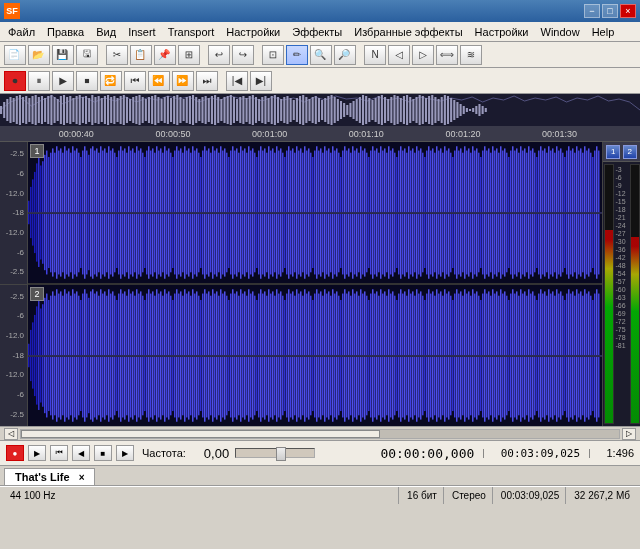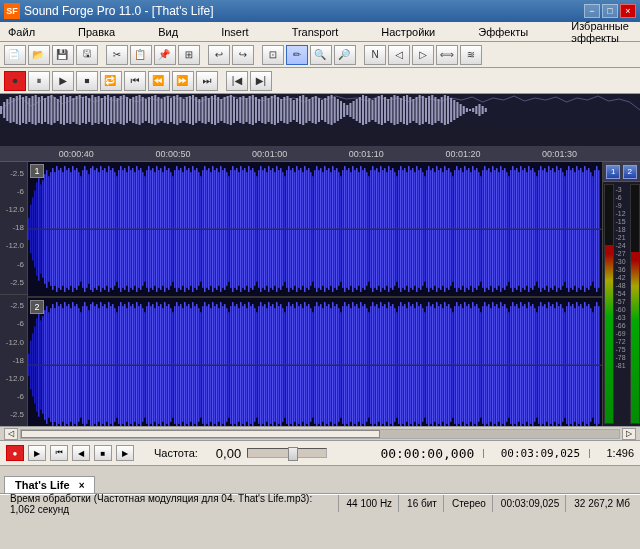--- a/index.html
+++ b/index.html
@@ -31,21 +31,20 @@
     #title-bar .win-btn.close { background: #cc0000; }
 
     
     #menu-bar {
       background: #f0ece4;
       height: 20px;
       display: flex;
       align-items: center;
       border-bottom: 1px solid #999;
       padding: 0 2px;
-      gap: 31px;
     }
     .menu-item {
       padding: 2px 6px;
       font-size: 11px;
       cursor: pointer;
       color: #000;
       height: 100%;
       display: flex;
       align-items: center;
     }
@@ -98,21 +97,20 @@
     #time-ruler {
       height: 16px;
       background: #3a3a4a;
       border-bottom: 1px solid #555;
       display: flex;
       align-items: center;
       padding: 0 4px;
       color: #ccc;
       font-size: 9px;
       position: relative;
-      margin-top: 20px;
     }
 
     #channel1 {
       flex: 1;
       background: #0d0d2b;
       position: relative;
       border-bottom: 1px solid #444;
     }
     #channel2 {
       flex: 1;
@@ -135,35 +133,35 @@
       width: 18px;
       height: 16px;
       border: 1px solid #999;
       background: linear-gradient(to bottom, #fff, #ddd);
       cursor: pointer;
       display: flex;
       align-items: center;
       justify-content: center;
       font-size: 8px;
     }
-    #freq-label { font-size: 11px; color: #000; margin-left: 16px; }
+    #freq-label { font-size: 11px; color: #000; margin-left: 4px; }
     #freq-value { font-size: 13px; color: #000; margin-left: 14px; }
     #time-display {
       margin-left: auto;
       font-size: 13px;
       color: #000;
       font-family: monospace;
     }
     #total-display { font-size: 11px; color: #000; font-family: monospace; margin-left: 8px; }
     #sample-count { font-size: 11px; color: #000; margin-left: 8px; }
 
     
     #tab-bar {
       background: #d4d0c8;
-      height: 28px;
+      height: 20px;
       display: flex;
       align-items: flex-end;
       padding: 0 4px;
       border-bottom: 1px solid #999;
     }
     .tab {
       padding: 2px 10px;
       background: #f0ece4;
       border: 1px solid #999;
       border-bottom: none;
@@ -217,21 +215,20 @@
       border: 1px solid #888;
       z-index: 2;
     }
   </style>
 </head>
 <body>
 
 <div id="title-bar">
   <div class="title-left">
     <div class="app-icon">SF</div>
-    <span class="title-text">Sound Forge Pro 11.0 - [That's Life]</span>
   </div>
   <div class="win-buttons">
     <div class="win-btn">−</div>
     <div class="win-btn">□</div>
     <div class="win-btn close">×</div>
   </div>
 </div>
 
 <div id="menu-bar">
   <div class="menu-item">Файл</div>
@@ -1186,19 +1183,18 @@
 </div>
 
 <div id="tab-bar">
   <div class="tab active">
     <span>That's Life</span>
     <span style="margin-left:6px; font-size:10px;">×</span>
   </div>
 </div>
 
 <div id="status-bar">
-  <div class="status-seg" style="flex:1; font-size:10px;">Время обработки (Частотная модуляция для 04. That's Life.mp3): 1,062 секунд</div>
   <div class="status-seg">44 100 Hz</div>
   <div class="status-seg">16 бит</div>
   <div class="status-seg">Стерео</div>
   <div class="status-seg">00:03:09,025</div>
   <div class="status-seg" style="border-right:none;">32 267,2 Мб</div>
 </div>
 
 </body></html>

